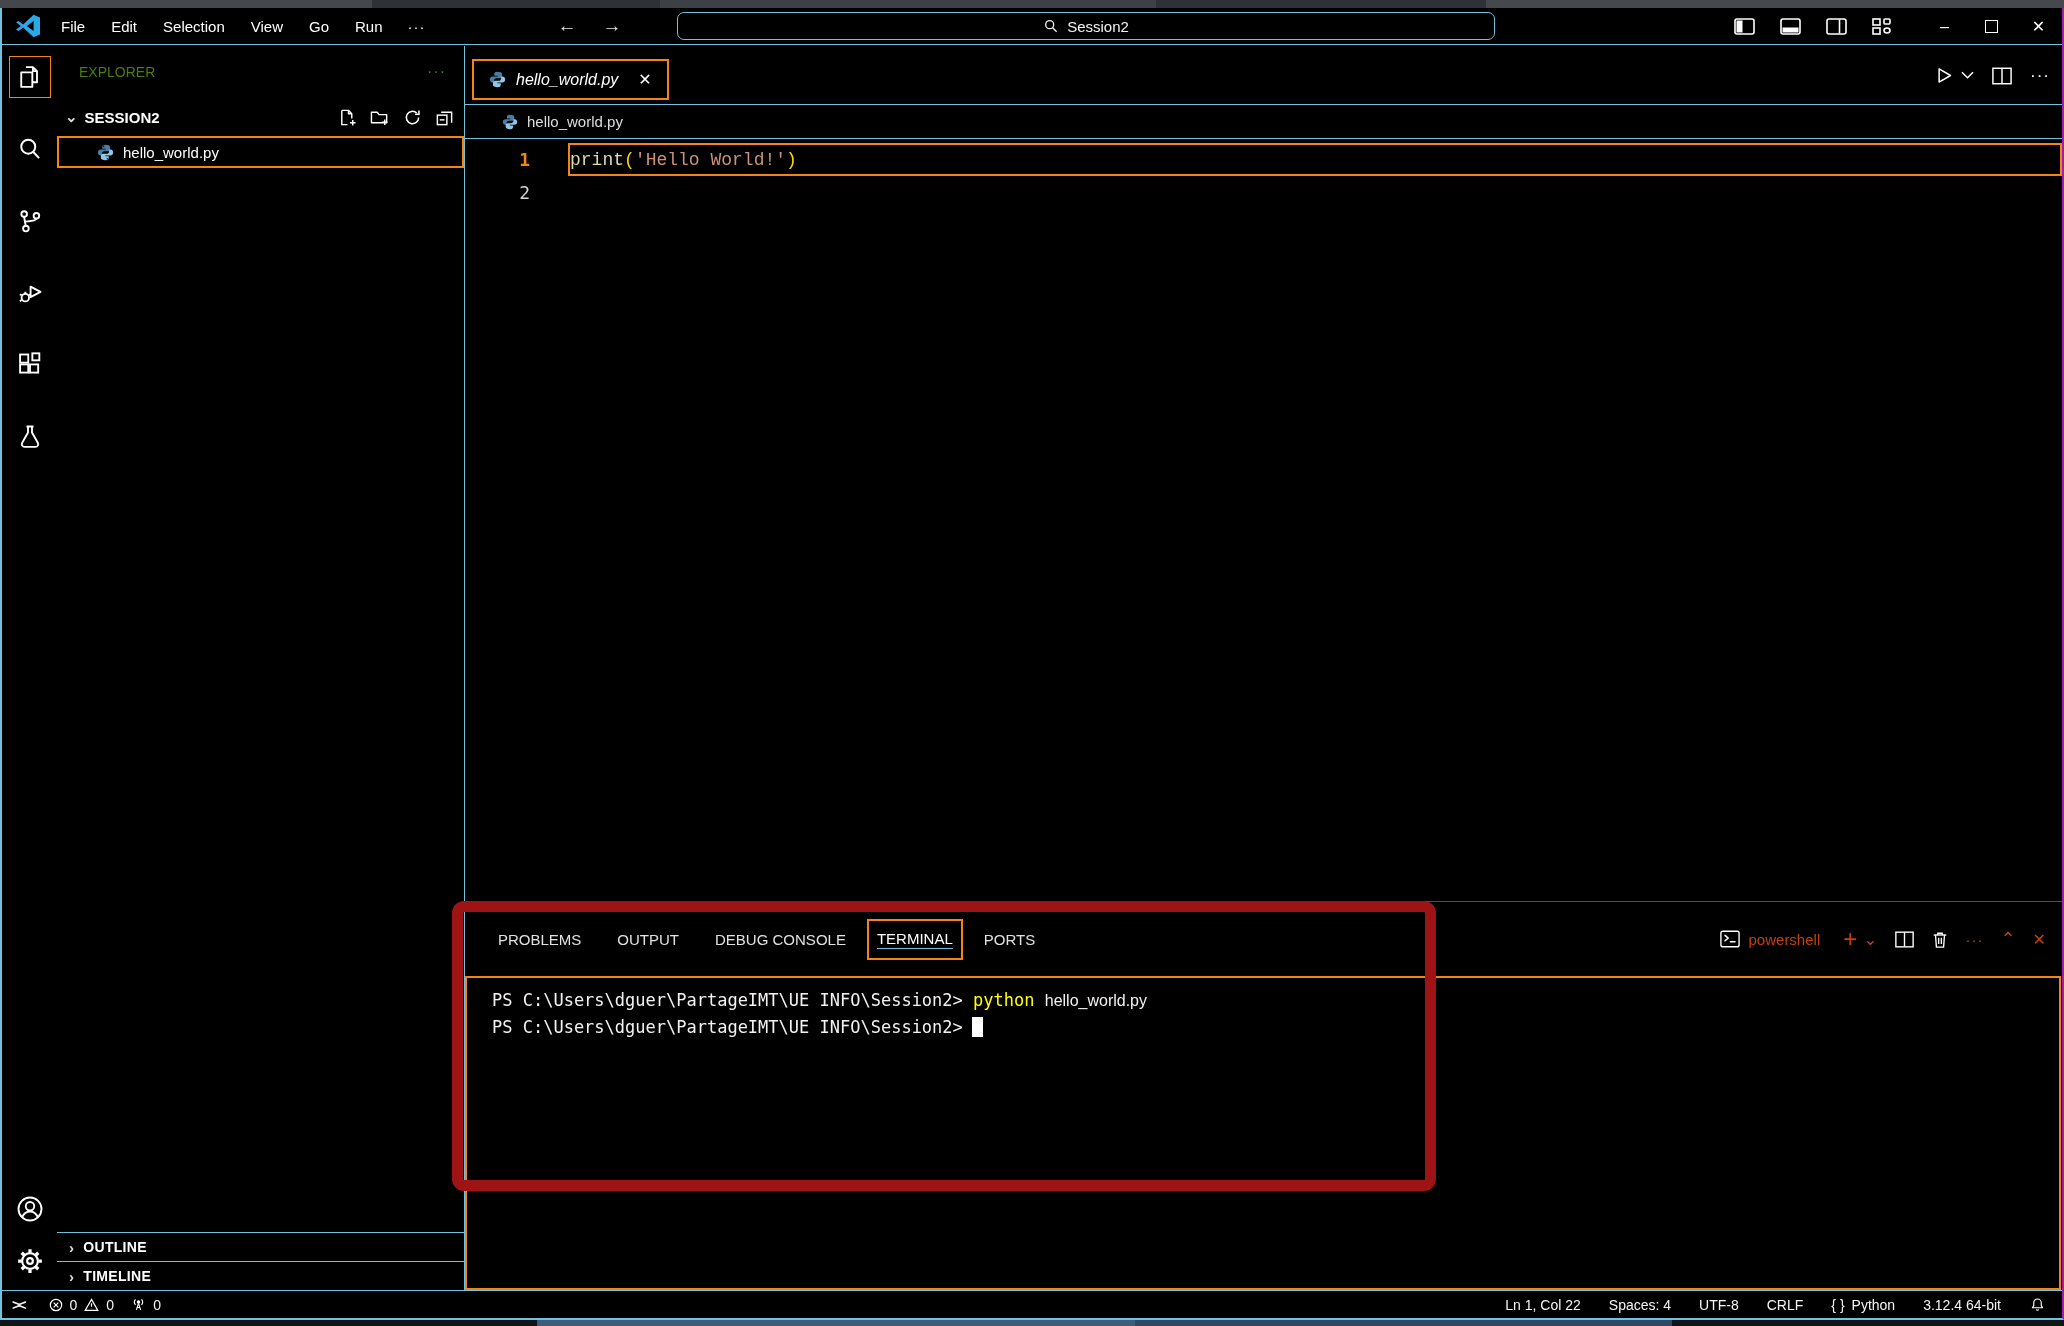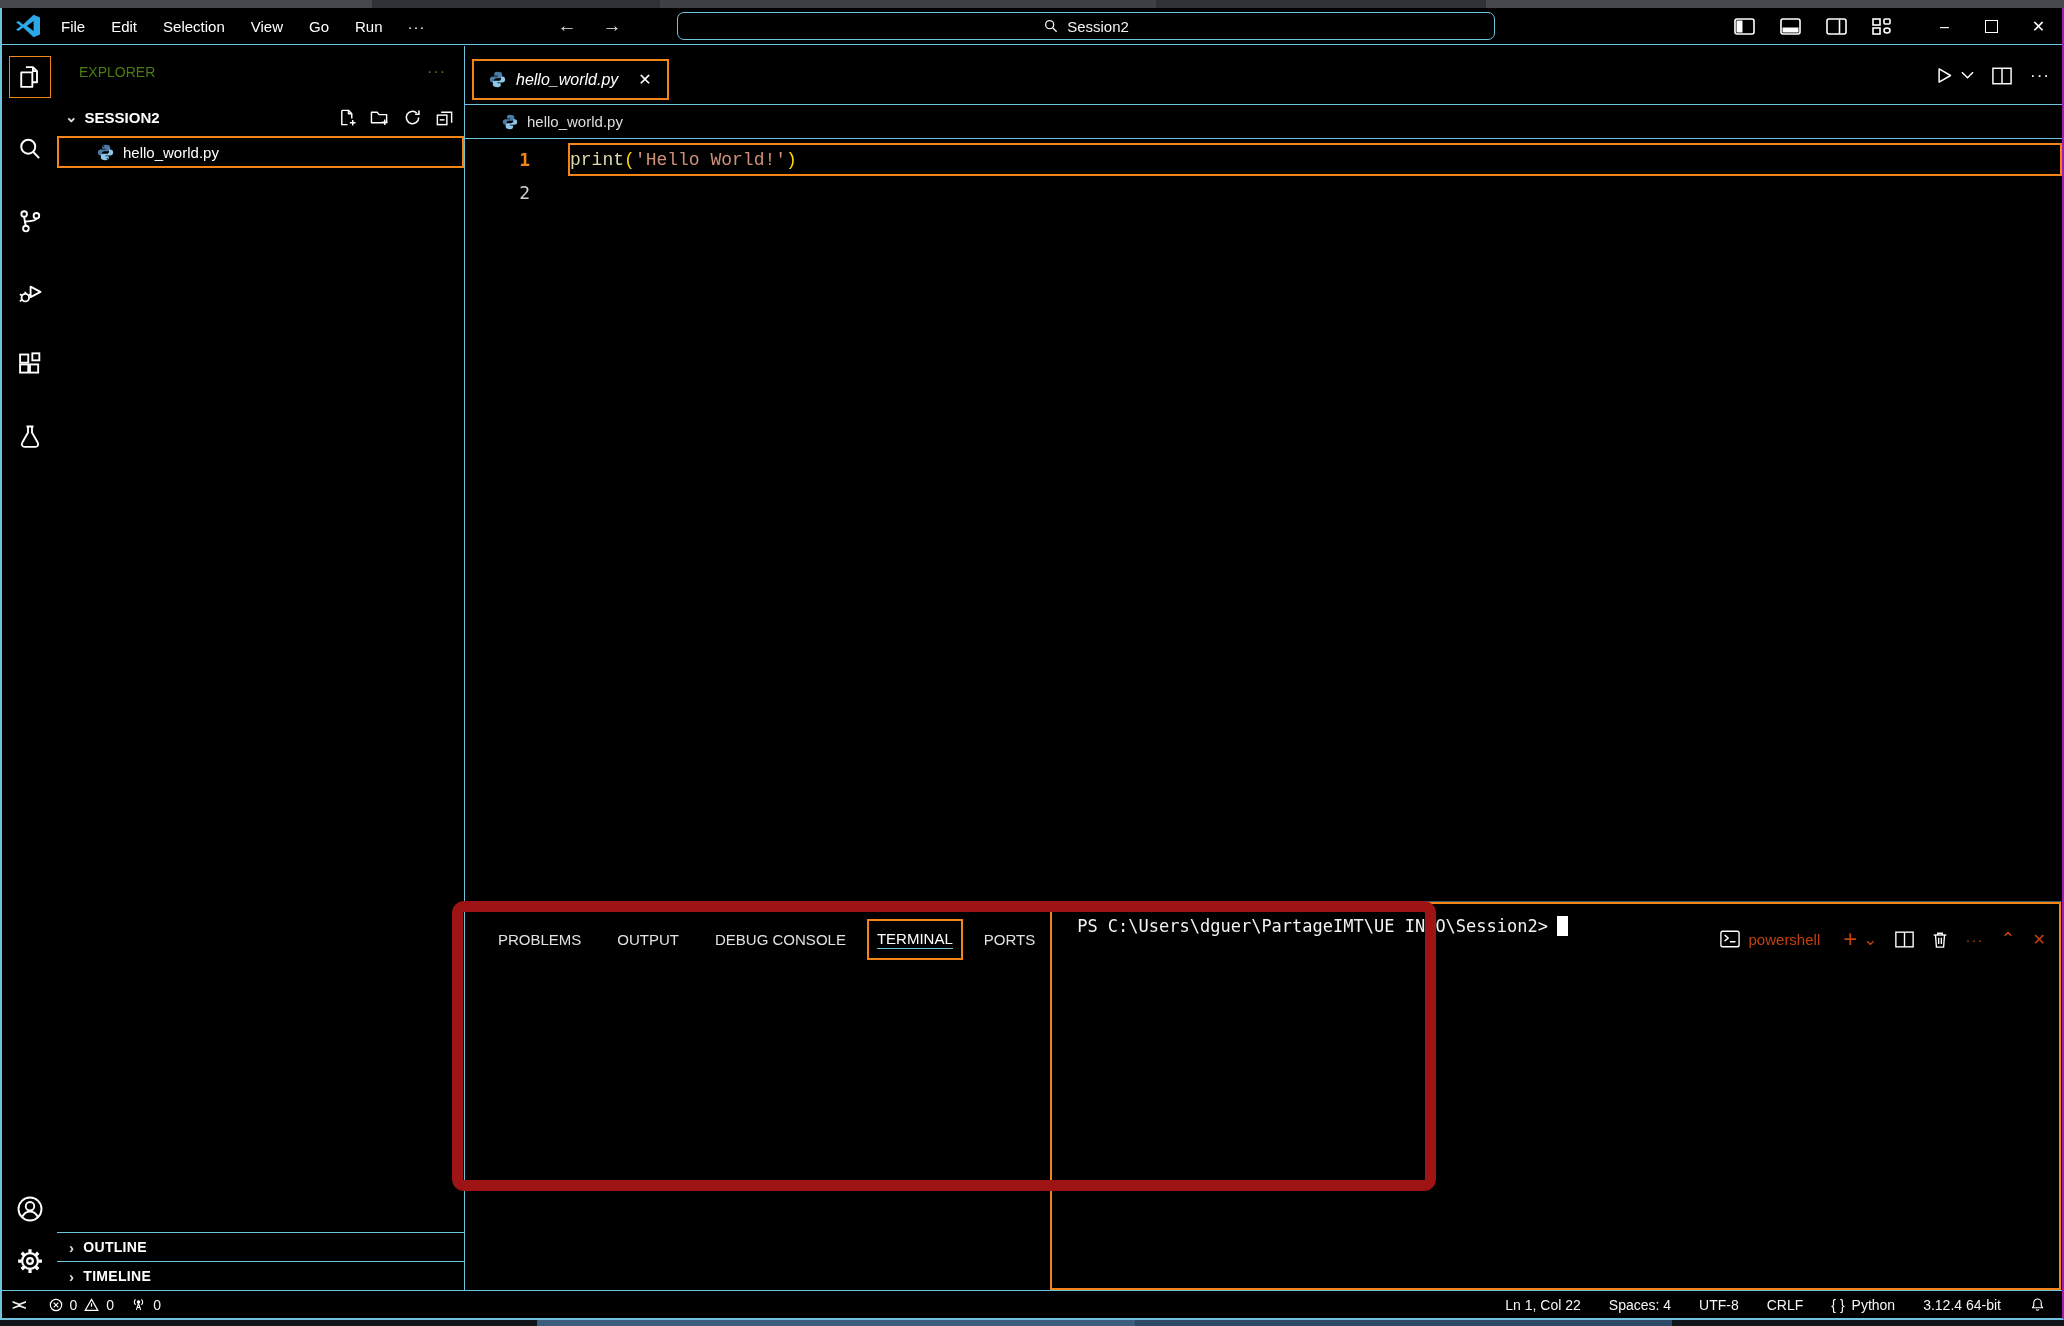--- a/index.html
+++ b/index.html
@@ -71,21 +71,21 @@
   .code-line{display:flex;height:33px;align-items:stretch;}
   .gutter{width:65px;text-align:right;color:#d4d4d4;display:flex;align-items:center;justify-content:flex-end;flex:none;}
   .gutter.cur{color:#f38518;font-weight:bold;}
   .ltext{flex:1;margin-left:38px;display:flex;align-items:center;}
   .ltext.current{border:2px solid #f38518;font-family:Liberation Mono, monospace;}
   .tok-func{color:#dcdcaa;}
   .tok-paren{color:#ffd700;}
   .tok-str{color:#ce9178;}
 
   
-  .panel{height:389px;display:flex;flex-direction:row;border-top:1px solid rgba(111,195,223,.45);position:relative;}
+  .panel{height:389px;display:flex;flex-direction:column;border-top:1px solid rgba(111,195,223,.45);position:relative;}
   .panel-tabs{height:74px;display:flex;align-items:center;padding-left:18px;gap:6px;font-size:15px;}
   .ptab{padding:10px 15px;color:#e2e2e2;}
   .ptab.active{border:2px solid #f38518;color:#fff;padding:9px 8px;}
   .ptab.active span{display:inline-block;border-bottom:1.5px solid #6fc3df;padding-bottom:1px;}
   .panel-actions{position:absolute;right:16px;top:0;height:74px;display:flex;align-items:center;gap:17px;font-size:15px;color:#c2410c;}
   .pa-shell{display:flex;align-items:center;gap:9px;margin-right:6px;}
   .plus-group{display:flex;align-items:center;gap:6px;}
   .plus{font-size:24px;font-weight:normal;line-height:1;}
   .caret{font-size:17px;}
   .panel-term{flex:1;border:2px solid #f38518;margin-right:1px;padding:9px 0 0 25px;
@@ -415,20 +415,25 @@
                 </svg>
             </span>
             <span style="letter-spacing:1px;">···</span>
             <span style="font-size:18px;">⌃</span>
             <span style="font-size:16px;">✕</span>
           </div>
         </div>
 
         <div class="panel-term">
           <div>
+            <span>PS C:\Users\dguer\PartageIMT\UE INFO\Session2&gt;</span>
+            <span class="t-yellow"> <span>python</span></span>
+            <span class="t-arg"> <span>hello_world.py</span></span>
+          </div>
+          <div>
             <span>PS C:\Users\dguer\PartageIMT\UE INFO\Session2&gt;</span><span class="cursor"></span>
           </div>
         </div>
       </div>
 
     </div>
   </div>
 
   <div class="statusbar">
     <div class="sb-left">

